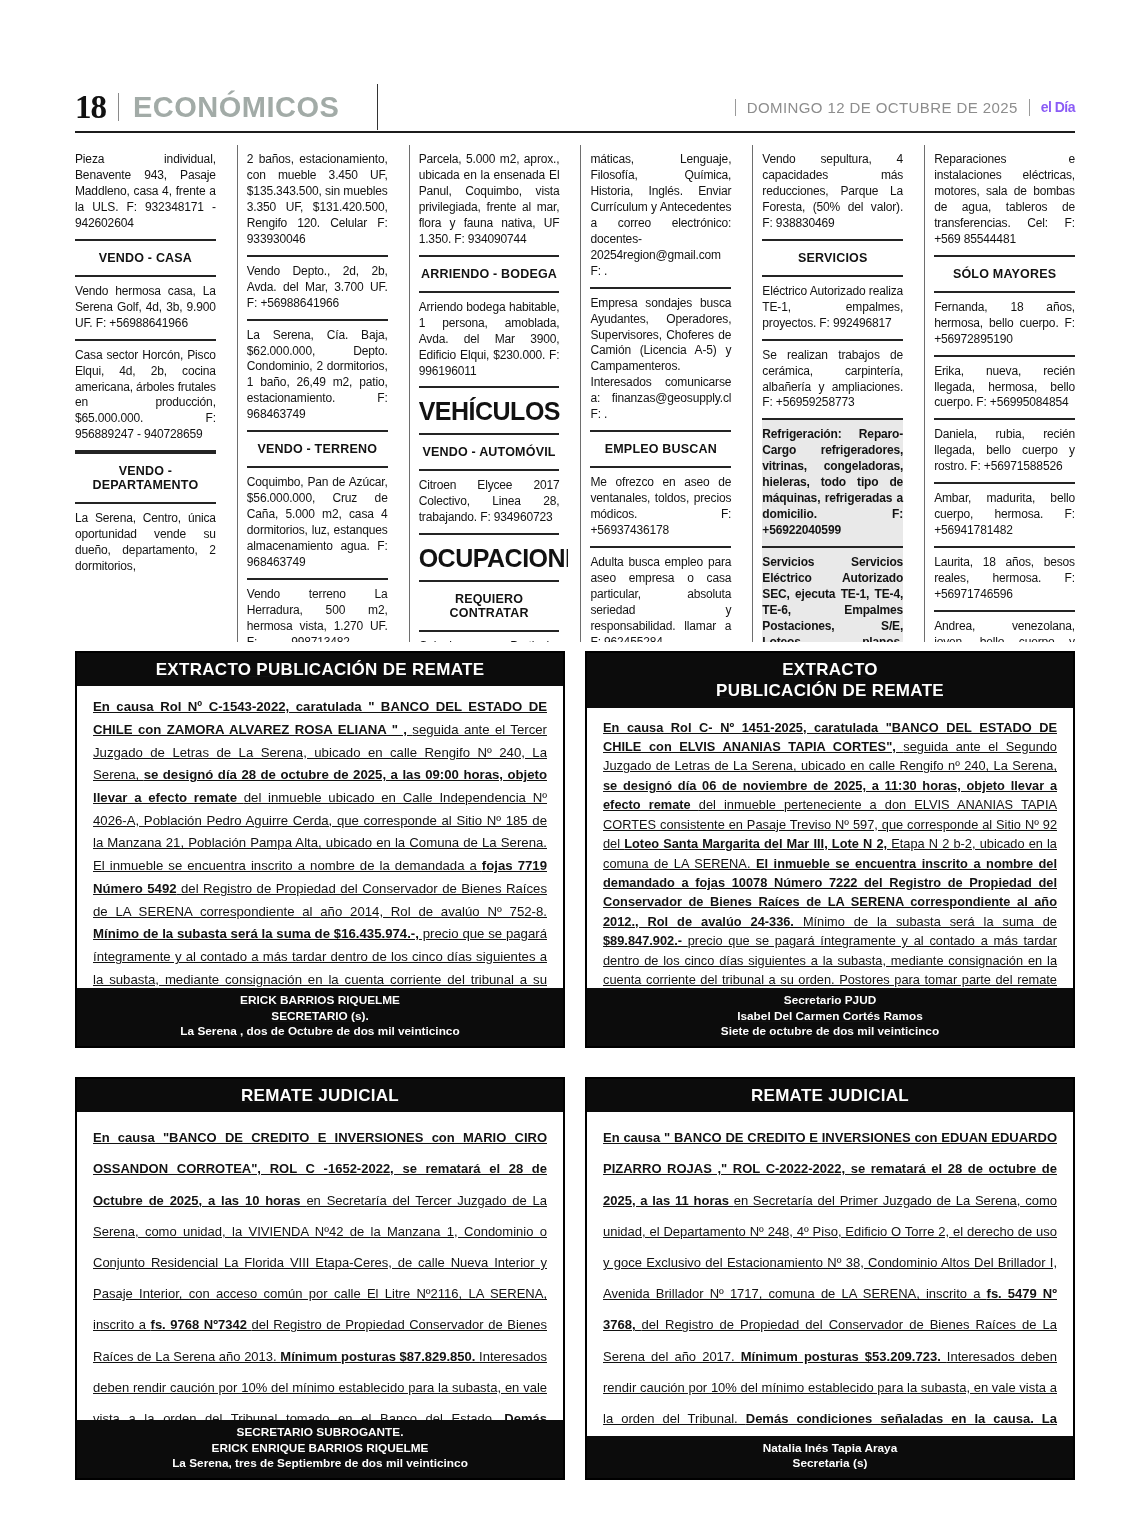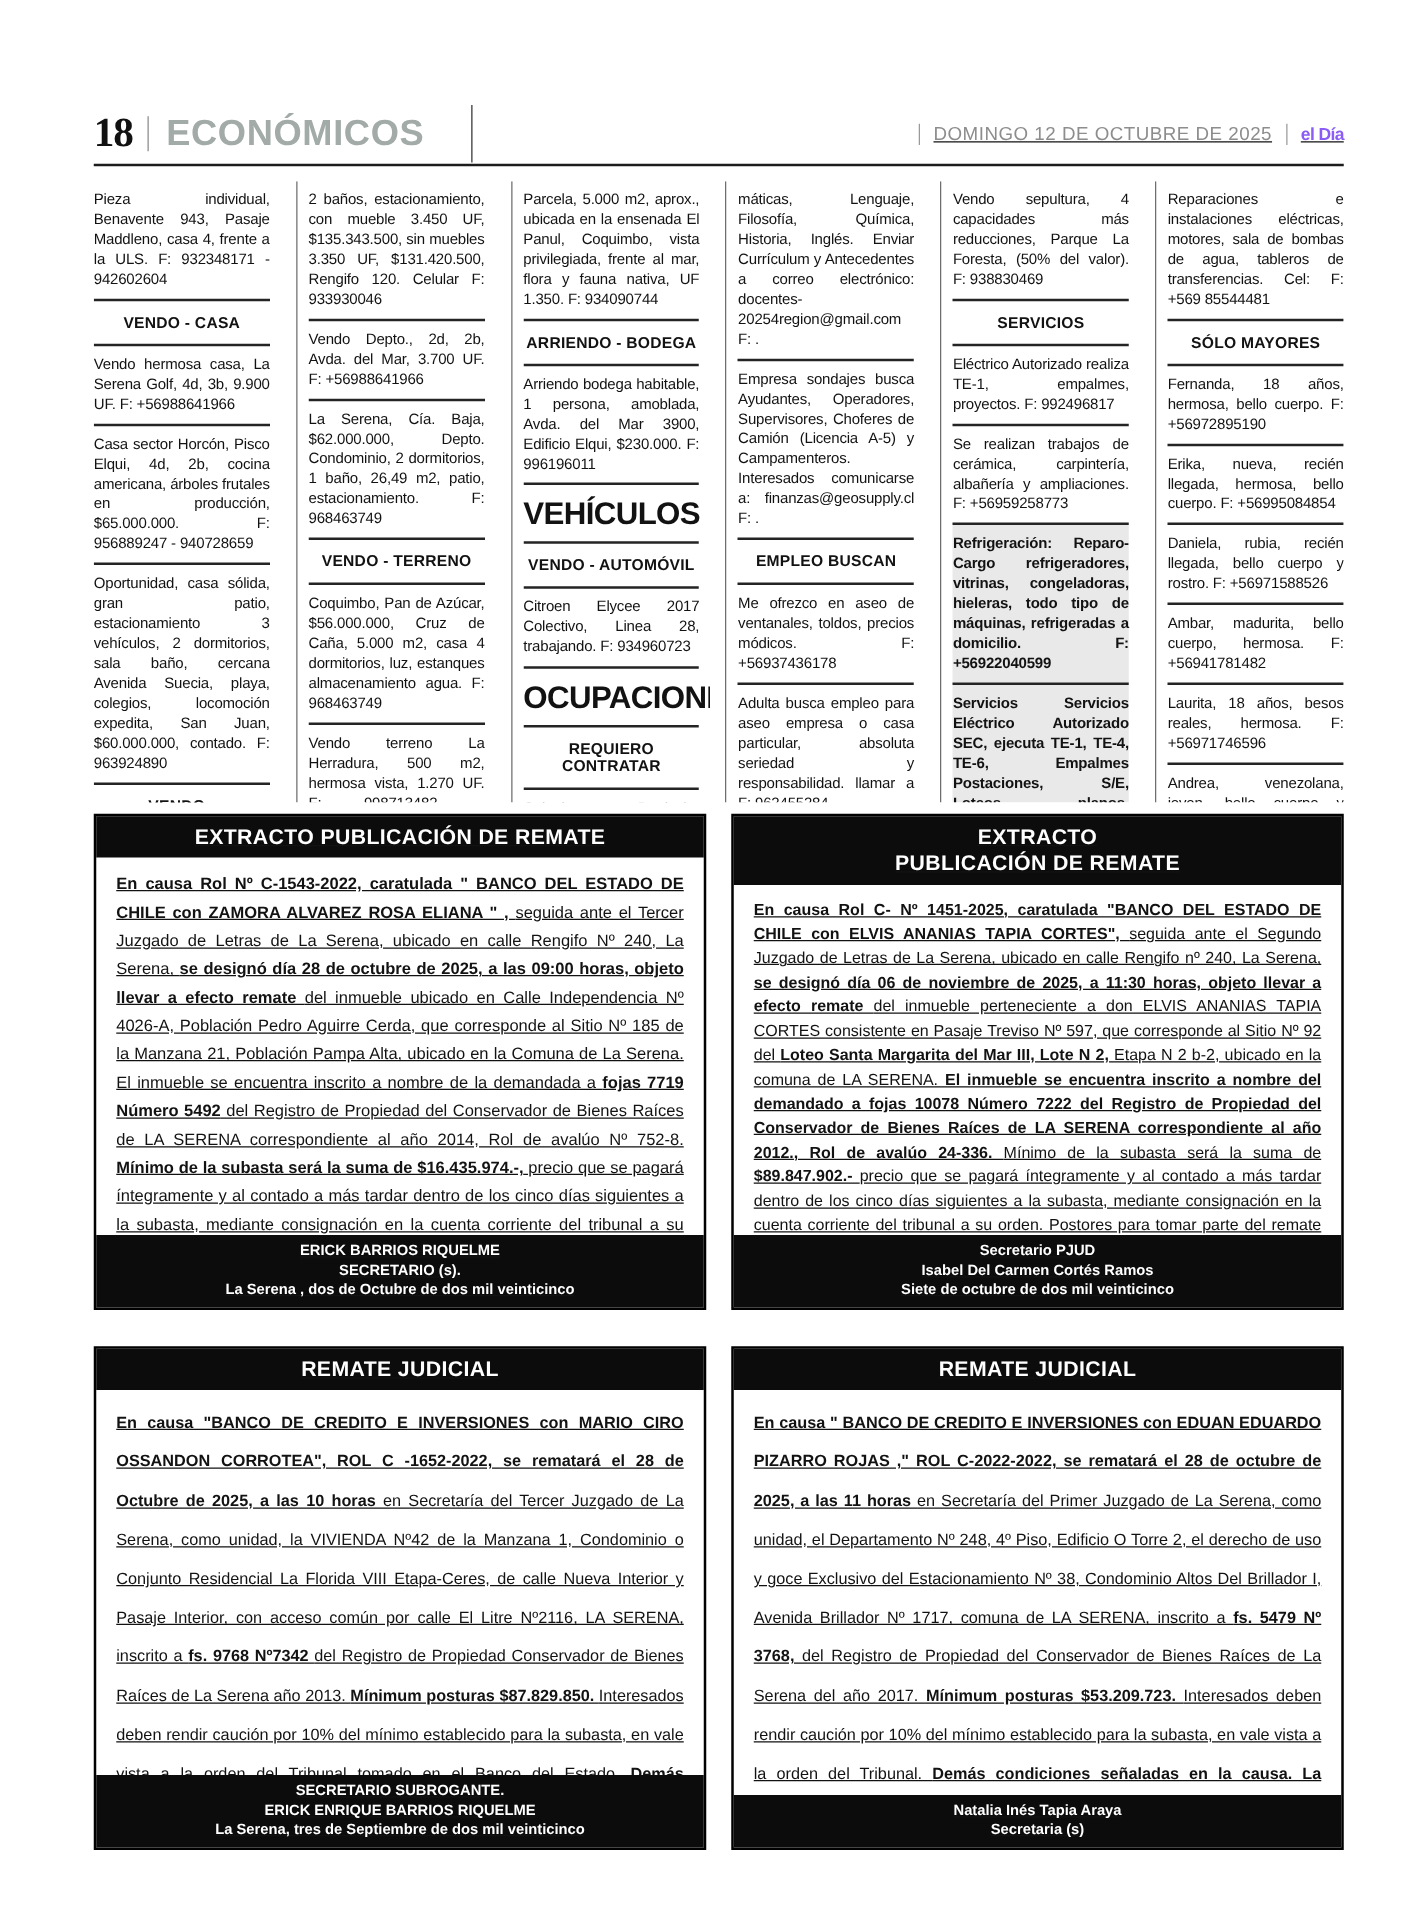--- a/index.html
+++ b/index.html
@@ -6,21 +6,21 @@
   body{width:1142px;height:1535px;font-family:"Liberation Sans",sans-serif;color:#121212;overflow:hidden;}
   .page{padding:84px 67px 0 75px;box-sizing:border-box;width:1142px;height:1535px;}
 
   
   .hdr{display:flex;align-items:center;height:46px;}
   .hdr-left{width:302px;display:flex;align-items:center;}
   .page-num{font-family:"Liberation Serif",serif;font-weight:bold;font-size:33px;letter-spacing:-1px;color:#111;}
   .vbar{width:1px;height:28px;background:#8a8a8a;margin:0 14px 0 12px;}
   .section-title{font-size:29px;font-weight:800;color:#a2aba7;letter-spacing:.5px;}
   .hdr-divider{width:1px;height:46px;background:#333;}
-  .hdr-right{flex:1;display:flex;align-items:center;justify-content:flex-end;gap:11px;text-decoration:underline;}
+  .hdr-right{flex:1;display:flex;align-items:center;justify-content:flex-end;gap:11px;}
   .hdr-sep{width:1px;height:17px;background:#9a9a9a;}
   .date{font-size:15px;color:#8d8d8d;letter-spacing:.4px;}
   .masthead{font-size:14px;font-weight:800;color:#8b5cf6;letter-spacing:-.5px;}
   .hdr-rule{height:2px;background:#1c1c1c;margin-top:1px;}
 
   
   .classifieds{display:flex;height:497px;overflow:hidden;margin-top:12px;gap:12px;}
   .col{flex:1;padding:0 9px;border-left:1px solid #6e6e6e;overflow:hidden;}
   .col:first-child{border-left:none;padding-left:0;}
   .col:last-child{padding-right:0;}
@@ -69,21 +69,20 @@
   <section class="classifieds">
       <div class="col">
         <div class="ad">Pieza individual, Benavente 943, Pasaje Maddleno, casa 4, frente a la ULS.  F: 932348171 - 942602604</div>
         <div class="rule"></div>
         <div class="section-hdr">VENDO - CASA</div>
         <div class="rule"></div>
         <div class="ad">Vendo hermosa casa, La Serena Golf, 4d, 3b, 9.900 UF.  F: +56988641966</div>
         <div class="rule"></div>
         <div class="ad">Casa sector Horcón, Pisco Elqui, 4d, 2b, cocina americana, árboles frutales en producción, $65.000.000.  F: 956889247 - 940728659</div>
         <div class="rule"></div>
-        <div class="ad">Oportunidad, casa sólida, gran patio, estacionamiento 3 vehículos, 2 dormitorios, sala baño, cercana Avenida Suecia, playa, colegios, locomoción expedita, San Juan, $60.000.000, contado.  F: 963924890</div>
         <div class="rule"></div>
         <div class="section-hdr">VENDO - DEPARTAMENTO</div>
         <div class="rule"></div>
         <div class="ad">La Serena, Centro, única oportunidad vende su dueño, departamento, 2 dormitorios,</div>
       </div>
       <div class="col">
         <div class="ad">2 baños, estacionamiento, con mueble 3.450 UF, $135.343.500, sin muebles 3.350 UF, $131.420.500, Rengifo 120. Celular  F: 933930046</div>
         <div class="rule"></div>
         <div class="ad">Vendo Depto., 2d, 2b, Avda. del Mar, 3.700 UF. F: +56988641966</div>
         <div class="rule"></div>

